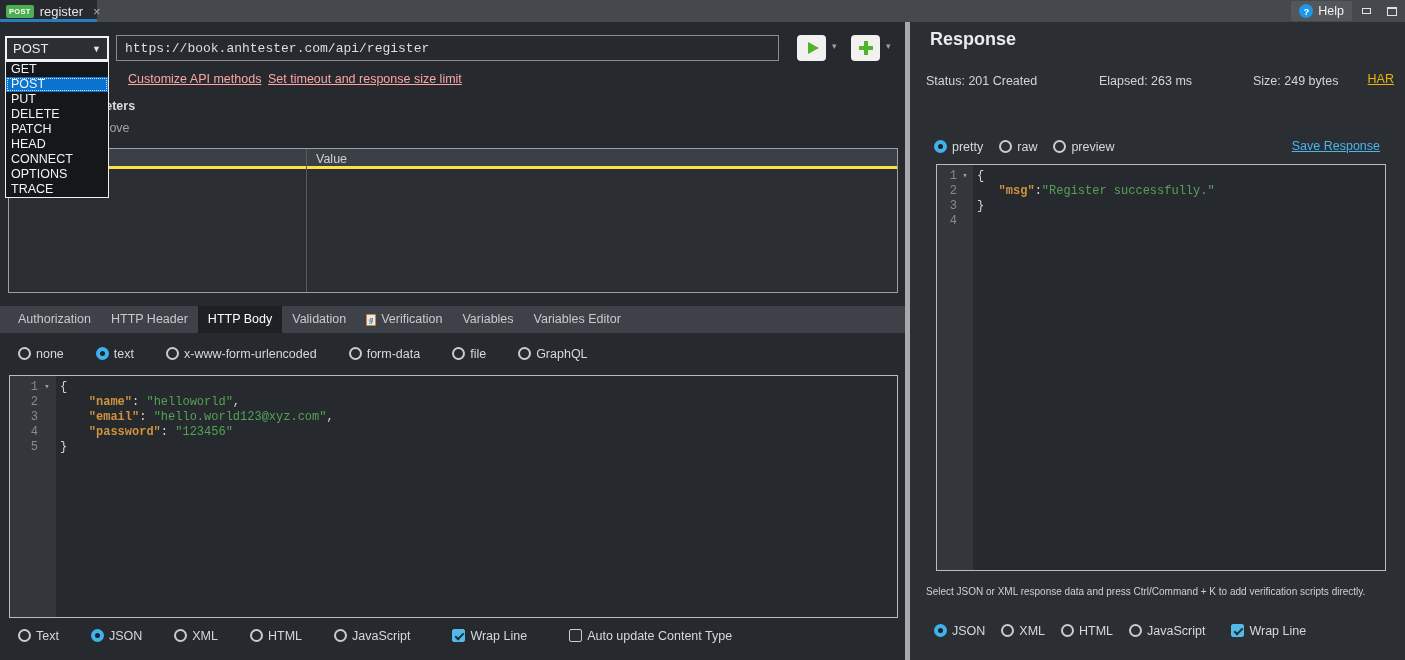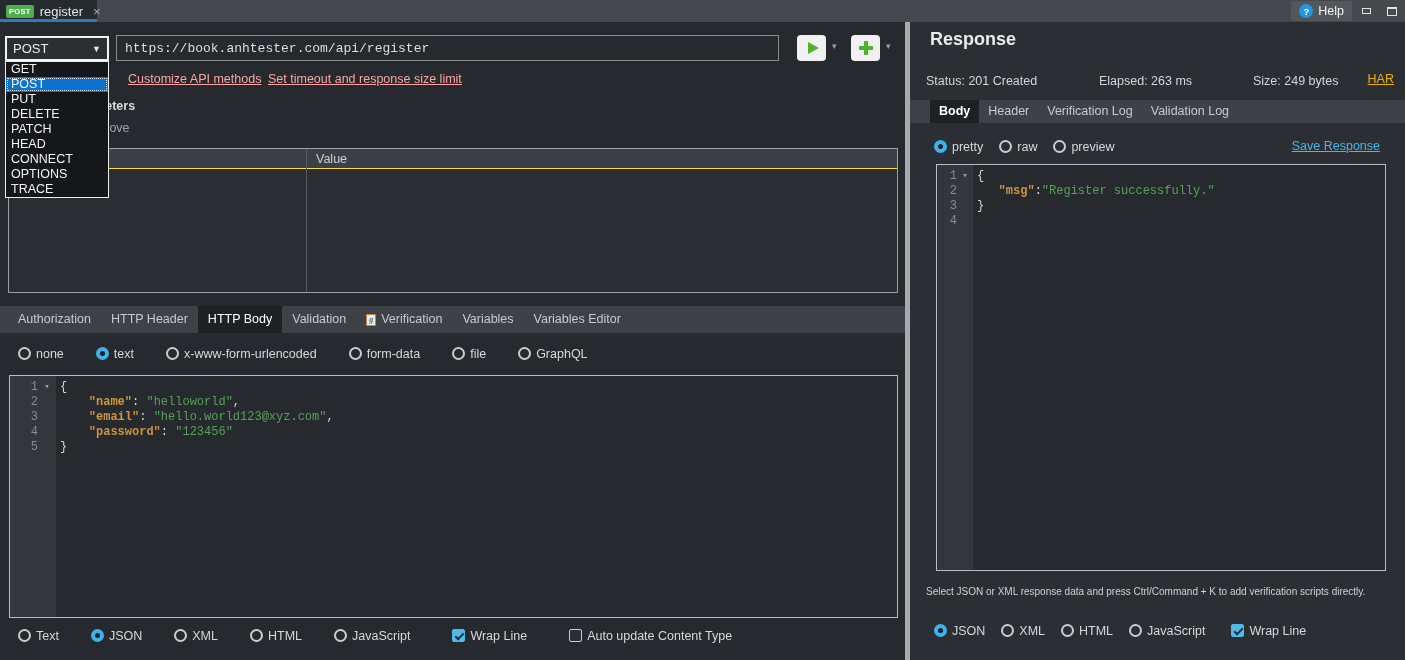--- a/index.html
+++ b/index.html
@@ -54,21 +54,21 @@
   .run-caret { left:832px; } .add-caret { left:886px; }
 
   .req-link { position:absolute; top:50px; color:#fca5a5; font-size:12.5px; text-decoration:underline; }
   .link-customize { left:128px; } .link-timeout { left:268px; }
 
   .params-heading { position:absolute; left:67px; top:77px; color:#d9dbdd; font-size:12.5px; font-weight:bold; z-index:1; }
   .remove-label  { position:absolute; left:83px; top:99px; color:#9fa3a8; font-size:12.5px; z-index:1; }
 
   .param-table { position:absolute; left:8px; top:126px; width:890px; height:145px;
                  border:1px solid #9aa0a5; background:#2a2d31; }
-  .param-table .thead { height:20px; background:#3b4046; border-bottom:1px solid #fde047; position:relative; }
+  .param-table .thead { height:20px; background:#3b4046; border-bottom:3px solid #fde047; position:relative; }
   .param-table .th-value { position:absolute; left:307px; top:0; line-height:20px; color:#ced1d5; font-size:12.5px; }
   .param-table .vdiv { position:absolute; left:297px; top:0; bottom:0; width:1px; background:#565b61; }
 
   .req-tabbar { position:absolute; left:0; top:284px; width:905px; height:27px; background:#3e4248;
                 display:flex; align-items:flex-start; padding-left:8px; }
   .tab-item { line-height:27px; padding:0 10px; font-size:12.5px; color:#c7cace; display:flex; align-items:center; }
   .tab-item.active { background:#1e2023; color:#ffffff; }
   .doc-icon { width:10px; height:12px; background:#f2ead8; border:1px solid #b98a4e; border-radius:1px;
               display:inline-flex; align-items:center; justify-content:center; margin-right:5px;
               font:italic bold 8px "Liberation Serif", serif; color:#2f6eb4; }
@@ -314,34 +314,20 @@
   <div class="right-panel">
     <div class="resp-title">Response</div>
     <a class="har-link">HAR</a>
 
     <div class="status-row">
       <span class="st st-status">Status: 201 Created</span>
       <span class="st st-elapsed">Elapsed: 263 ms</span>
       <span class="st st-size">Size: 249 bytes</span>
     </div>
 
-    <div class="resp-tabbar" id="response-tabs">
-        <div class="tab-item active">
-          <span>Body</span>
-        </div>
-        <div class="tab-item">
-          <span>Header</span>
-        </div>
-        <div class="tab-item">
-          <span>Verification Log</span>
-        </div>
-        <div class="tab-item">
-          <span>Validation Log</span>
-        </div>
-      </div>
 
     <div class="radio-row viewmode-row" id="viewmode-row">
         <label class="radio-item">
           <span class="radio sel"></span>
           <span>pretty</span>
         </label>
         <label class="radio-item">
           <span class="radio"></span>
           <span>raw</span>
         </label>

